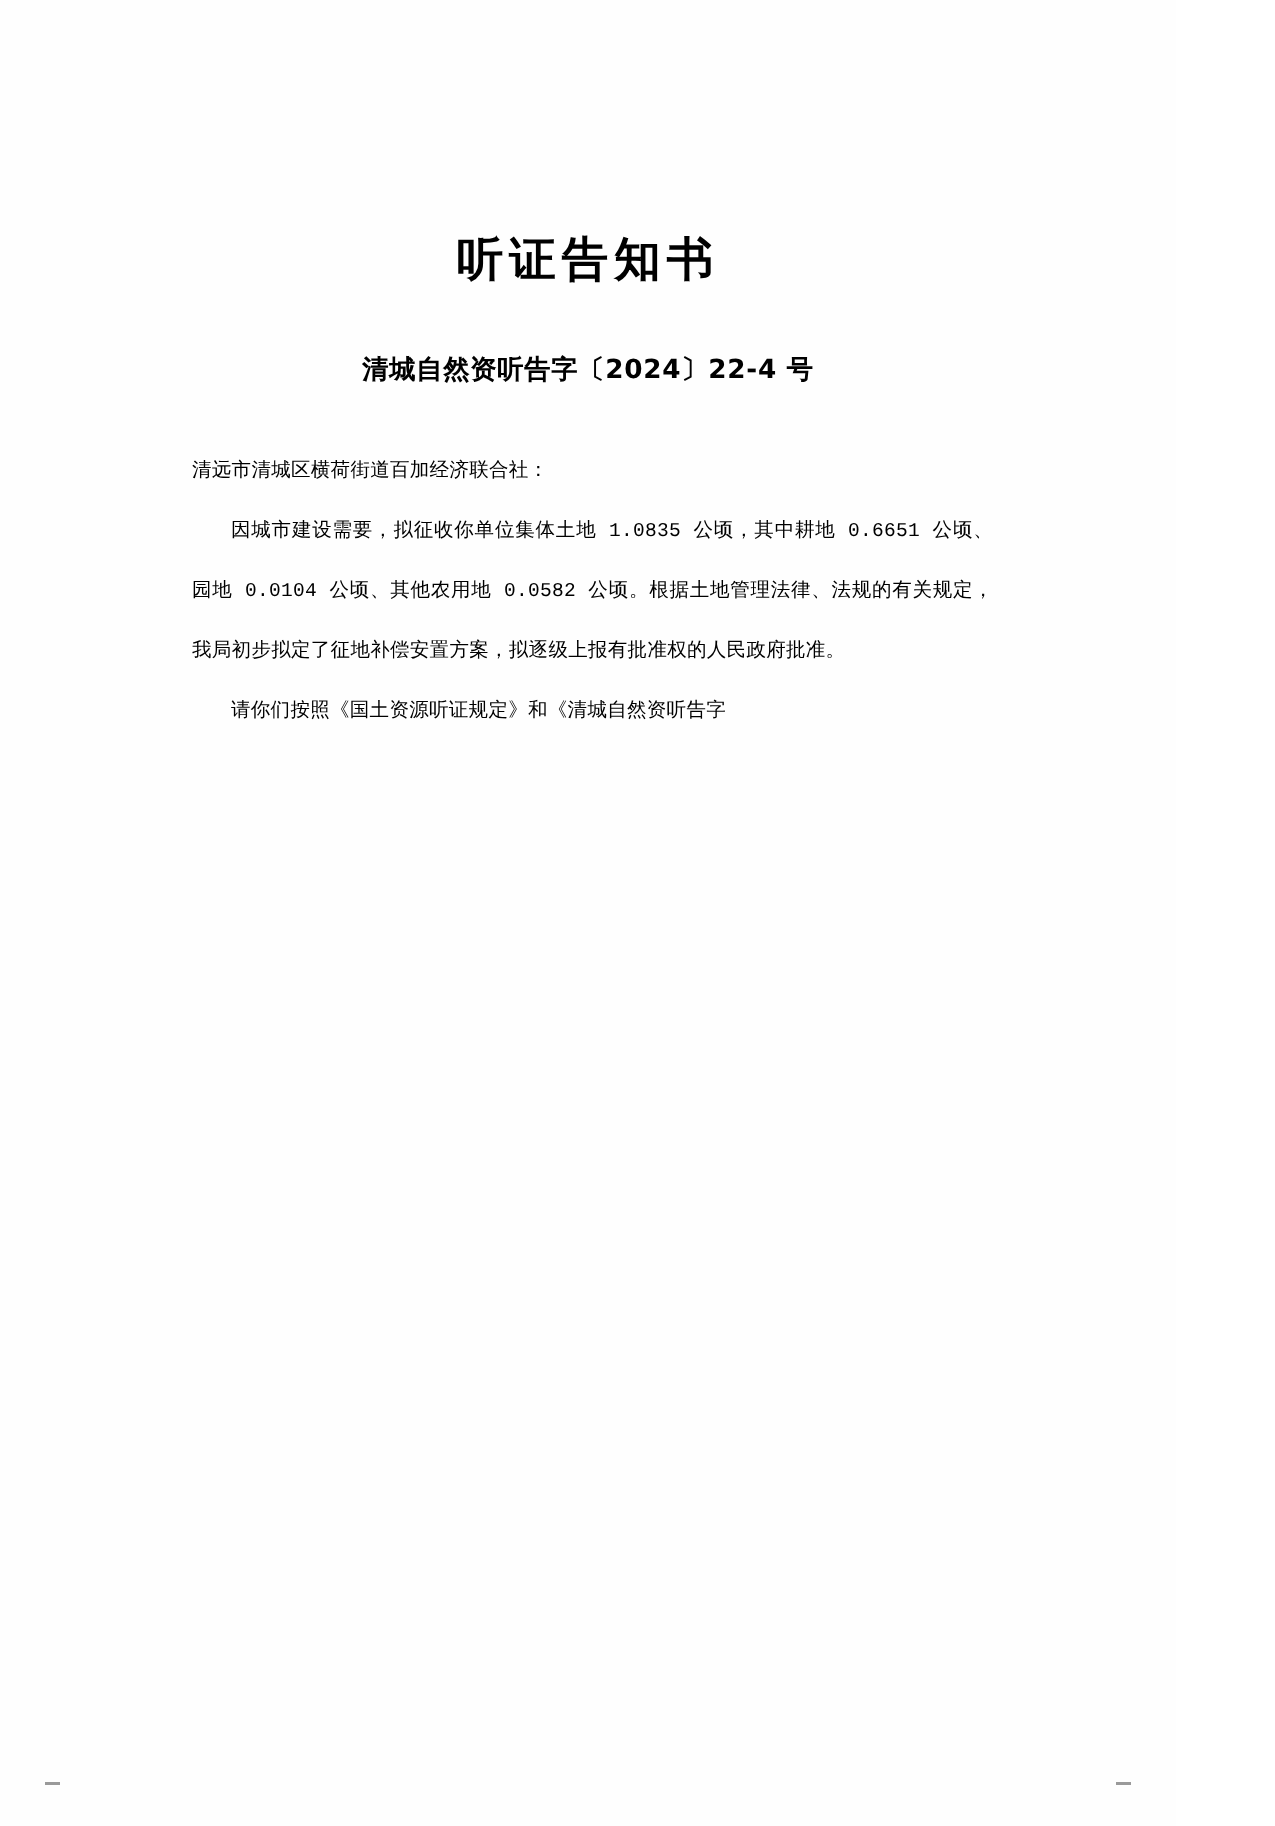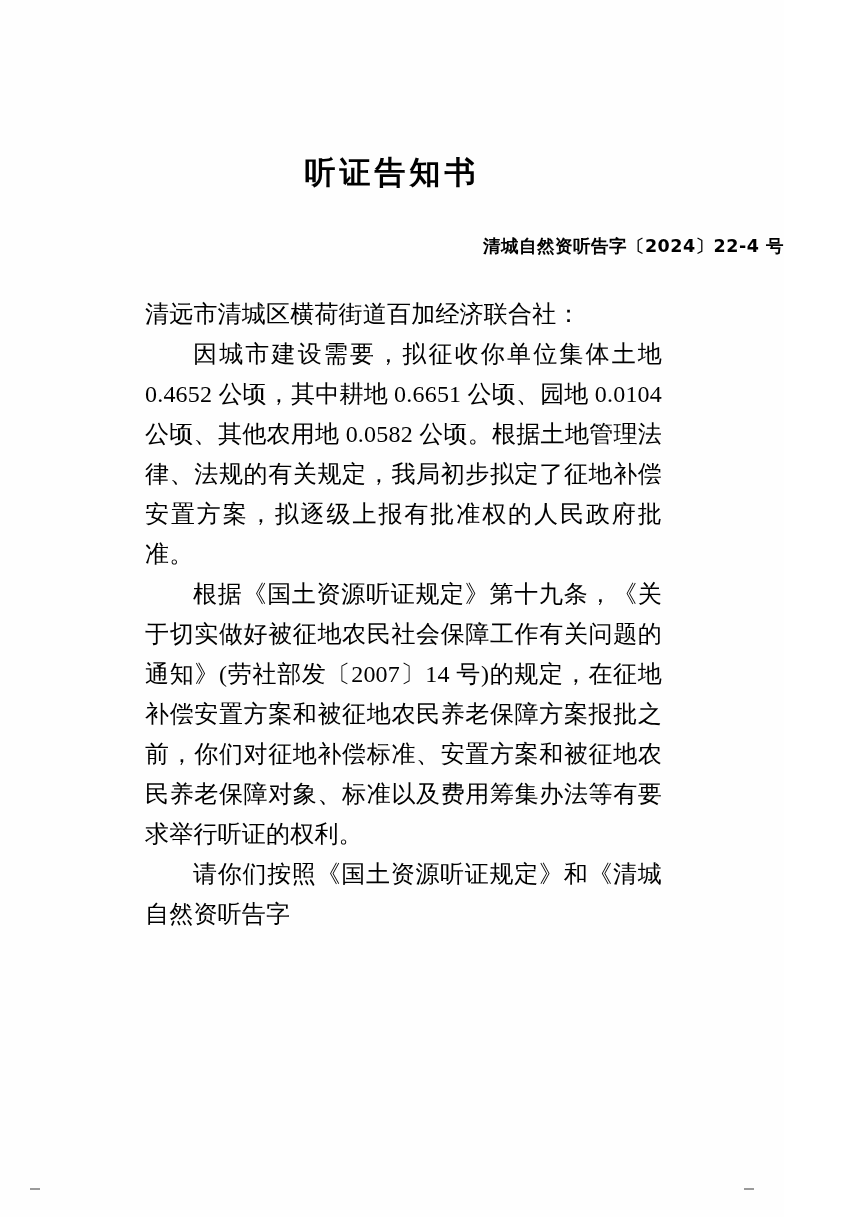--- a/index.html
+++ b/index.html
@@ -26,40 +26,40 @@
   .doc-title {
     text-align: center;
     font-size: 31px;
     font-weight: bold;
     letter-spacing: 4px;
     margin: 0;
     padding-top: 152px;
     font-family: "DejaVu Serif", "Liberation Serif", serif;
   }
   .doc-number {
-    text-align: right;
+    text-align: center;
     font-size: 17.5px;
     font-weight: bold;
     letter-spacing: 0.5px;
     margin: 0;
     padding-top: 40px;
     font-family: "DejaVu Sans", "Liberation Sans", sans-serif;
   }
   .body-wrap {
     padding: 0 122px 0 128px;
     margin-top: 36px;
   }
   p.para {
-    font-size: 24px;
+    font-size: 13px;
     line-height: 40px;
-    margin: 0 0 0 17px;
+    margin: 0 0 0 0;
     text-align: justify;
     text-justify: inter-ideograph;
     letter-spacing: 0.2px;
-    font-family: Liberation Serif, serif;
+    font-family: Liberation Mono, monospace;
   }
   p.indent {
     text-indent: 2em;
   }
   p.addressee {
     text-indent: 0;
   }
   .mark-left {
     position: absolute;
     left: 30px;
@@ -81,21 +81,20 @@
 <body>
 
 <div class="page">
 
   <h1 class="doc-title">听证告知书</h1>
 
   <div class="doc-number">清城自然资听告字〔2024〕22-4 号</div>
 
   <div class="body-wrap">
     <p class="para addressee">清远市清城区横荷街道百加经济联合社：</p>
-    <p class="para indent">因城市建设需要，拟征收你单位集体土地 0.4652 公顷，其中耕地 0.6651 公顷、园地 0.0104 公顷、其他农用地 0.0582 公顷。根据土地管理法律、法规的有关规定，我局初步拟定了征地补偿安置方案，拟逐级上报有批准权的人民政府批准。</p>
-    <p class="para indent">根据《国土资源听证规定》第十九条，《关于切实做好被征地农民社会保障工作有关问题的通知》(劳社部发〔2007〕14 号)的规定，在征地补偿安置方案和被征地农民养老保障方案报批之前，你们对征地补偿标准、安置方案和被征地农民养老保障对象、标准以及费用筹集办法等有要求举行听证的权利。</p>
+    <p class="para indent">因城市建设需要，拟征收你单位集体土地 1.0835 公顷，其中耕地 0.6651 公顷、园地 0.0104 公顷、其他农用地 0.0582 公顷。根据土地管理法律、法规的有关规定，我局初步拟定了征地补偿安置方案，拟逐级上报有批准权的人民政府批准。</p>
     <p class="para indent">请你们按照《国土资源听证规定》和《清城自然资听告字</p>
   </div>
 
   <div class="mark-left"></div>
   <div class="mark-right"></div>
 
 </div>
 
 </body></html>

